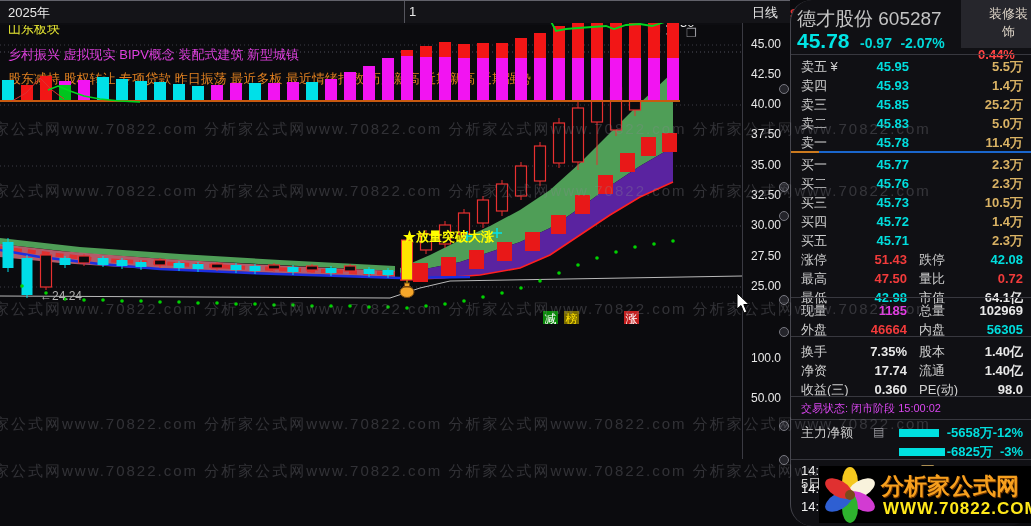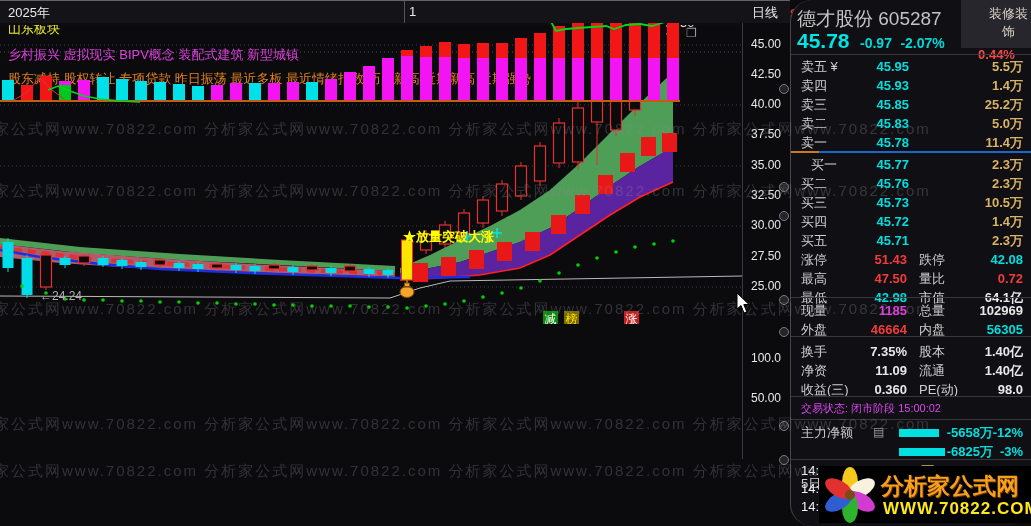--- a/index.html
+++ b/index.html
@@ -346,21 +346,21 @@
           <span style="position: absolute; left: 10px; color: rgb(207, 207, 207); font-size: 13px;">卖二</span>
           <span style="position: absolute; left: 48px; width: 70px; text-align: right; color: rgb(0, 222, 222); font-size: 13px; font-weight: bold;">45.83</span>
           <span style="position: absolute; right: 9px; color: rgb(217, 178, 100); font-size: 13px; font-weight: bold;">5.0万</span>
         </div>
         <div style="position: absolute; left: 0px; top: 133px; width: 241px; height: 19px; line-height: 19px;">
           <span style="position: absolute; left: 10px; color: rgb(207, 207, 207); font-size: 13px;">卖一</span>
           <span style="position: absolute; left: 48px; width: 70px; text-align: right; color: rgb(0, 222, 222); font-size: 13px; font-weight: bold;">45.78</span>
           <span style="position: absolute; right: 9px; color: rgb(217, 178, 100); font-size: 13px; font-weight: bold;">11.4万</span>
         </div>
         <div style="position: absolute; left: 0px; top: 155px; width: 241px; height: 19px; line-height: 19px;">
-          <span style="position: absolute; left: 20px; color: rgb(207, 207, 207); font-size: 13px;">买一</span>
+          <span style="position: absolute; left: 10px; color: rgb(207, 207, 207); font-size: 13px;">买一</span>
           <span style="position: absolute; left: 48px; width: 70px; text-align: right; color: rgb(0, 222, 222); font-size: 13px; font-weight: bold;">45.77</span>
           <span style="position: absolute; right: 9px; color: rgb(217, 178, 100); font-size: 13px; font-weight: bold;">2.3万</span>
         </div>
         <div style="position: absolute; left: 0px; top: 174px; width: 241px; height: 19px; line-height: 19px;">
           <span style="position: absolute; left: 10px; color: rgb(207, 207, 207); font-size: 13px;">买二</span>
           <span style="position: absolute; left: 48px; width: 70px; text-align: right; color: rgb(0, 222, 222); font-size: 13px; font-weight: bold;">45.76</span>
           <span style="position: absolute; right: 9px; color: rgb(217, 178, 100); font-size: 13px; font-weight: bold;">2.3万</span>
         </div>
         <div style="position: absolute; left: 0px; top: 193px; width: 241px; height: 19px; line-height: 19px;">
           <span style="position: absolute; left: 10px; color: rgb(207, 207, 207); font-size: 13px;">买三</span>
@@ -414,21 +414,21 @@
         </div>
         <div class="sep" style="top: 336px;"></div>
         <div style="position: absolute; left: 0px; top: 342px; width: 241px; height: 19px; line-height: 19px;">
           <span style="position: absolute; left: 10px; color: rgb(207, 207, 207); font-size: 13px;">换手</span>
           <span style="position: absolute; left: 40px; width: 76px; text-align: right; font-size: 13px; font-weight: bold; color: rgb(232, 232, 232);">7.35%</span>
           <span style="position: absolute; left: 128px; color: rgb(207, 207, 207); font-size: 13px;">股本</span>
           <span style="position: absolute; left: 156px; width: 76px; text-align: right; font-size: 13px; font-weight: bold; color: rgb(232, 232, 232);">1.40亿</span>
         </div>
         <div style="position: absolute; left: 0px; top: 361px; width: 241px; height: 19px; line-height: 19px;">
           <span style="position: absolute; left: 10px; color: rgb(207, 207, 207); font-size: 13px;">净资</span>
-          <span style="position: absolute; left: 40px; width: 76px; text-align: right; font-size: 13px; font-weight: bold; color: rgb(232, 232, 232);">11.09</span>
+          <span style="position: absolute; left: 40px; width: 76px; text-align: right; font-size: 13px; font-weight: bold; color: rgb(232, 232, 232);">17.74</span>
           <span style="position: absolute; left: 128px; color: rgb(207, 207, 207); font-size: 13px;">流通</span>
           <span style="position: absolute; left: 156px; width: 76px; text-align: right; font-size: 13px; font-weight: bold; color: rgb(232, 232, 232);">1.40亿</span>
         </div>
         <div style="position: absolute; left: 0px; top: 380px; width: 241px; height: 19px; line-height: 19px;">
           <span style="position: absolute; left: 10px; color: rgb(207, 207, 207); font-size: 13px;">收益(三)</span>
           <span style="position: absolute; left: 40px; width: 76px; text-align: right; font-size: 13px; font-weight: bold; color: rgb(232, 232, 232);">0.360</span>
           <span style="position: absolute; left: 128px; color: rgb(207, 207, 207); font-size: 13px;">PE(动)</span>
           <span style="position: absolute; left: 156px; width: 76px; text-align: right; font-size: 13px; font-weight: bold; color: rgb(232, 232, 232);">98.0</span>
         </div>
       </div>

